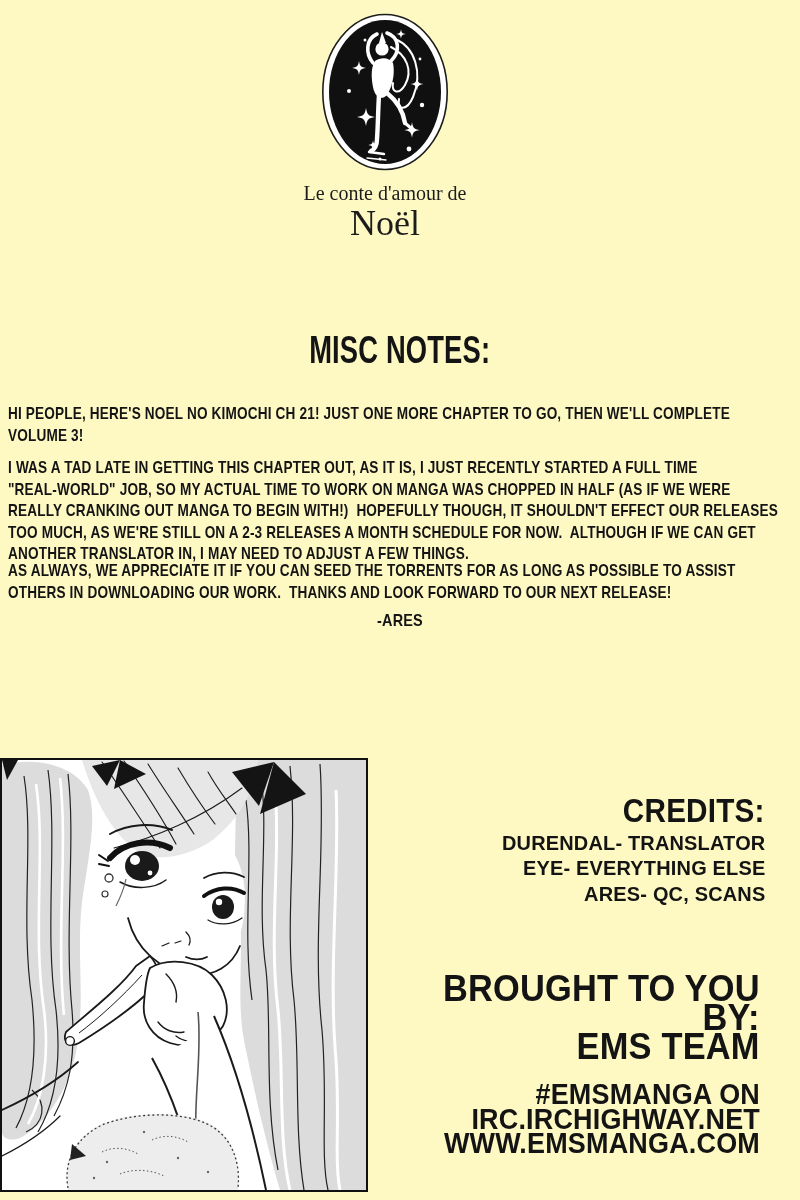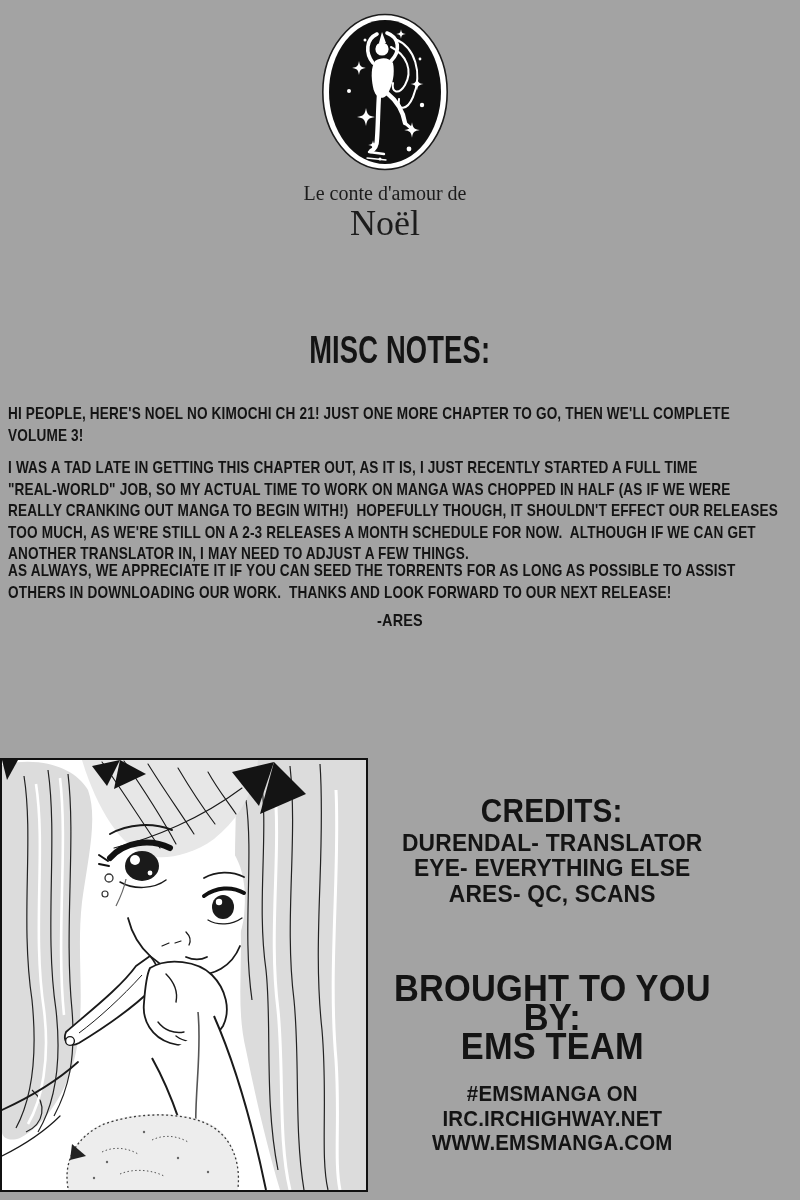--- a/index.html
+++ b/index.html
@@ -1,43 +1,43 @@
 <!DOCTYPE html>
 <html><head>
 <meta charset="utf-8">
 <style>
   html,body{margin:0;padding:0;}
   body{width:800px;height:1200px;background:#fbfbfa;overflow:hidden;}
-  .page{position:relative;width:800px;height:1200px;background:#a3a3a3;color:#151515;
+  .page{position:relative;width:800px;height:1200px;background:#fef9c3;color:#151515;
         font-family:"Liberation Sans",sans-serif;}
   .abs{position:absolute;}
   
   .logo-wrap{top:13px;left:321px;width:128px;height:158px;}
   .logo-title1{top:182px;left:0;width:770px;text-align:center;
     font-family:"Liberation Serif","DejaVu Serif",serif;font-size:20px;color:#1c1c1c;}
   .logo-title2{top:202px;left:0;width:770px;text-align:center;
     font-family:"Liberation Serif","DejaVu Serif",serif;font-size:36px;color:#1c1c1c;}
   
   .comic{font-weight:700;color:#141414;letter-spacing:0.2px;}
   .misc-heading{top:329px;left:0;width:800px;text-align:center;}
   .misc-heading span{display:inline-block;font-size:38px;transform:scaleX(.72);transform-origin:center top;white-space:pre;}
   .para{left:8px;font-size:17px;line-height:21.5px;white-space:pre;
         transform:scaleX(.8);transform-origin:left top;}
   .p1{top:403px;} .p2{top:457px;} .p3{top:560px;}
   .signature{top:610px;left:0;width:800px;text-align:center;font-size:17px;line-height:21.5px;}
   .signature span{display:inline-block;transform:scaleX(.85);transform-origin:center top;white-space:pre;}
   
-  .rcol{left:368px;width:368px;text-align:center;}
+  .rcol{left:368px;width:368px;text-align:right;padding-left:36px;}
   .credits-heading{top:792px;}
   .credits-heading span{display:inline-block;font-size:33px;transform:scaleX(.9);transform-origin:center top;white-space:pre;}
-  .credits-entries{top:830px;font-size:24px;line-height:25.3px;}
+  .credits-entries{top:830px;font-size:21px;line-height:25.3px;}
   .credits-entries span{display:inline-block;transform:scaleX(.95);transform-origin:center top;white-space:pre;}
   .brought{top:974px;font-size:37px;line-height:29px;}
   .brought span{display:inline-block;transform:scaleX(.93);transform-origin:center top;white-space:pre;}
-  .contact{top:1082px;font-size:22px;line-height:24.6px;}
+  .contact{top:1082px;font-size:29px;line-height:24.6px;}
   .contact span{display:inline-block;transform:scaleX(.93);transform-origin:center top;white-space:pre;}
   
   .art-box{top:758px;left:0;width:368px;height:434px;border:2px solid #111;
            box-sizing:border-box;background:#fff;overflow:hidden;}
   svg{display:block;}
 </style>
 </head>
 <body>
 
 <div class="page">

